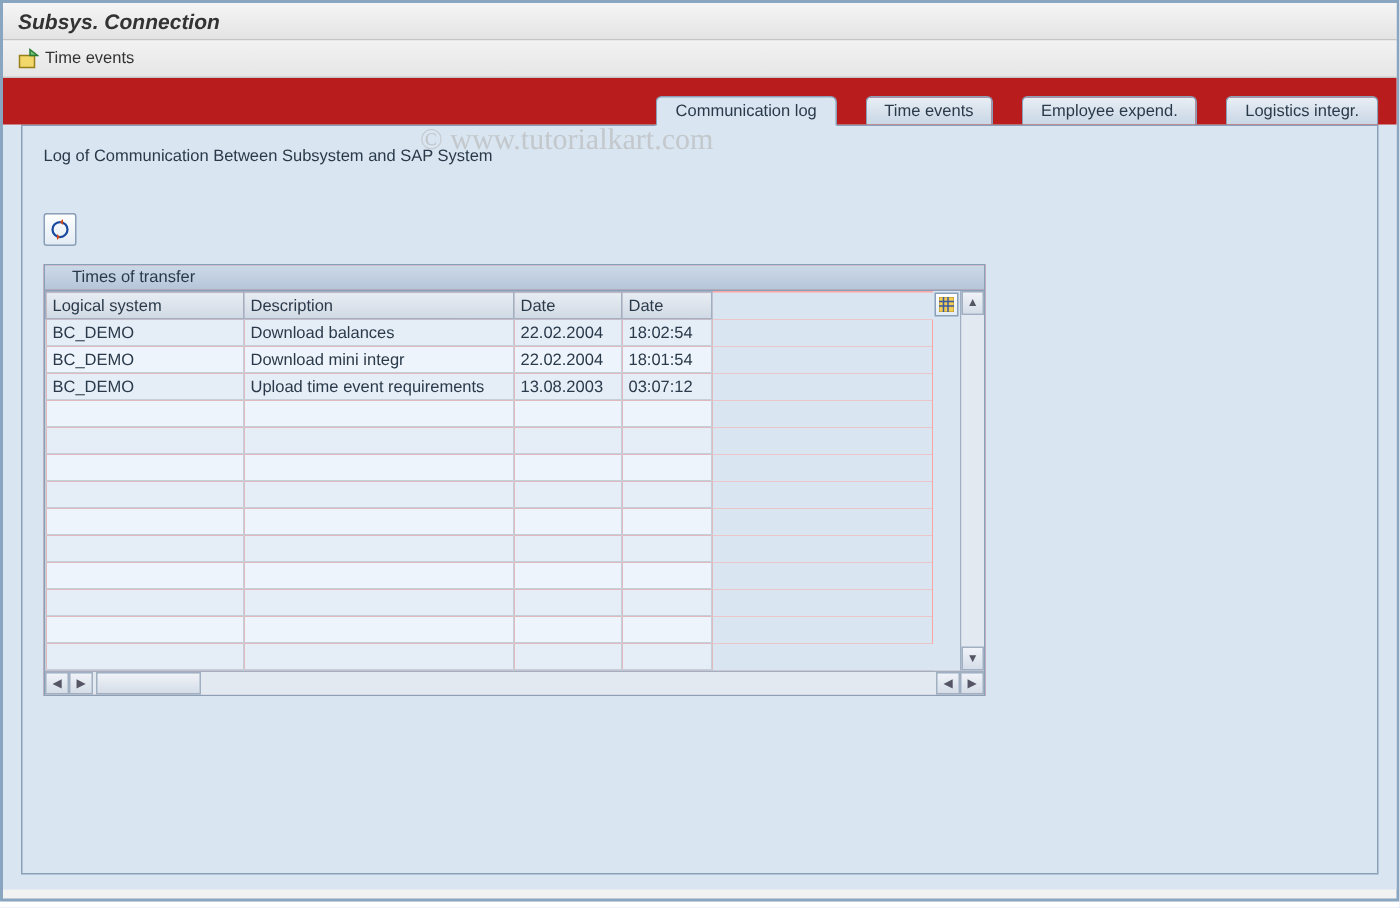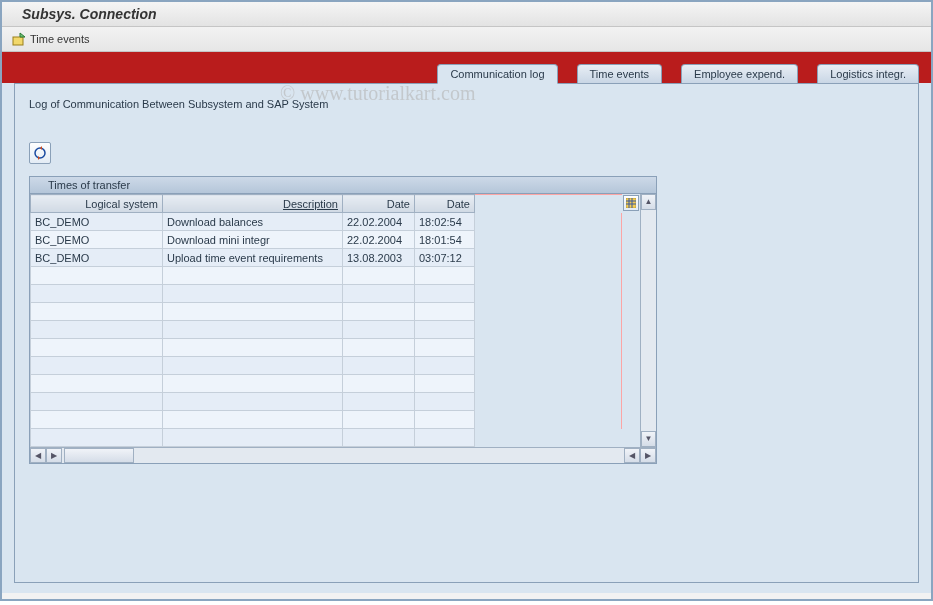--- a/index.html
+++ b/index.html
@@ -12,21 +12,21 @@
       overflow: hidden;
       position: relative;
     }
     .main-container {
       border: 2px solid #8aa5c0;
       height: 601px;
       background: #f2f2f2;
     }
     .title-bar {
       background: linear-gradient(#f5f5f5, #e3e3e3);
-      padding: 4px 20px;
+      padding: 4px 10px;
       border-bottom: 1px solid #c5c5c5;
     }
     .title-bar h1 {
       font-size: 14px;
       font-weight: bold;
       font-style: italic;
       color: #333;
     }
     .toolbar {
       background: linear-gradient(#f2f2f2, #e6e6e6);
@@ -126,40 +126,40 @@
     }
     .grid-table {
       border-collapse: collapse;
       width: 100%;
       table-layout: fixed;
     }
     .grid-table th {
       background: linear-gradient(#e8edf3, #d0d9e4);
       border: 1px solid #a0b0c2;
       padding: 2px 4px;
-      text-align: right;
+      text-align: left;
       font-weight: normal;
       font-size: 11px;
       color: #2a3a4a;
       height: 18px;
     }
     .grid-table td {
       border: 1px solid #c5cfda;
       padding: 1px 4px;
       font-size: 11px;
       background: #ecf3fb;
       height: 18px;
       color: #2a3a4a;
       overflow: hidden;
       white-space: nowrap;
     }
     .grid-table tr:nth-child(odd) td { background: #e5edf7; }
     .grid-table tr:nth-child(even) td { background: #eef4fb; }
     .col-sys { width: 132px; }
-    .col-desc { width: 180px; text-decoration: underline; }
+    .col-desc { width: 180px; }
     .col-date { width: 72px; }
     .col-time { width: 60px; }
     .col-pad { width: auto; background:#d9e5f0 !important; border: none !important; }
     th.col-pad { background: #d9e5f0 !important; border: none !important;}
     .grid-toolbar-col {
       width: 18px;
       background: #d9e5f0;
     }
     .grid-icon-btn {
       width: 16px;

